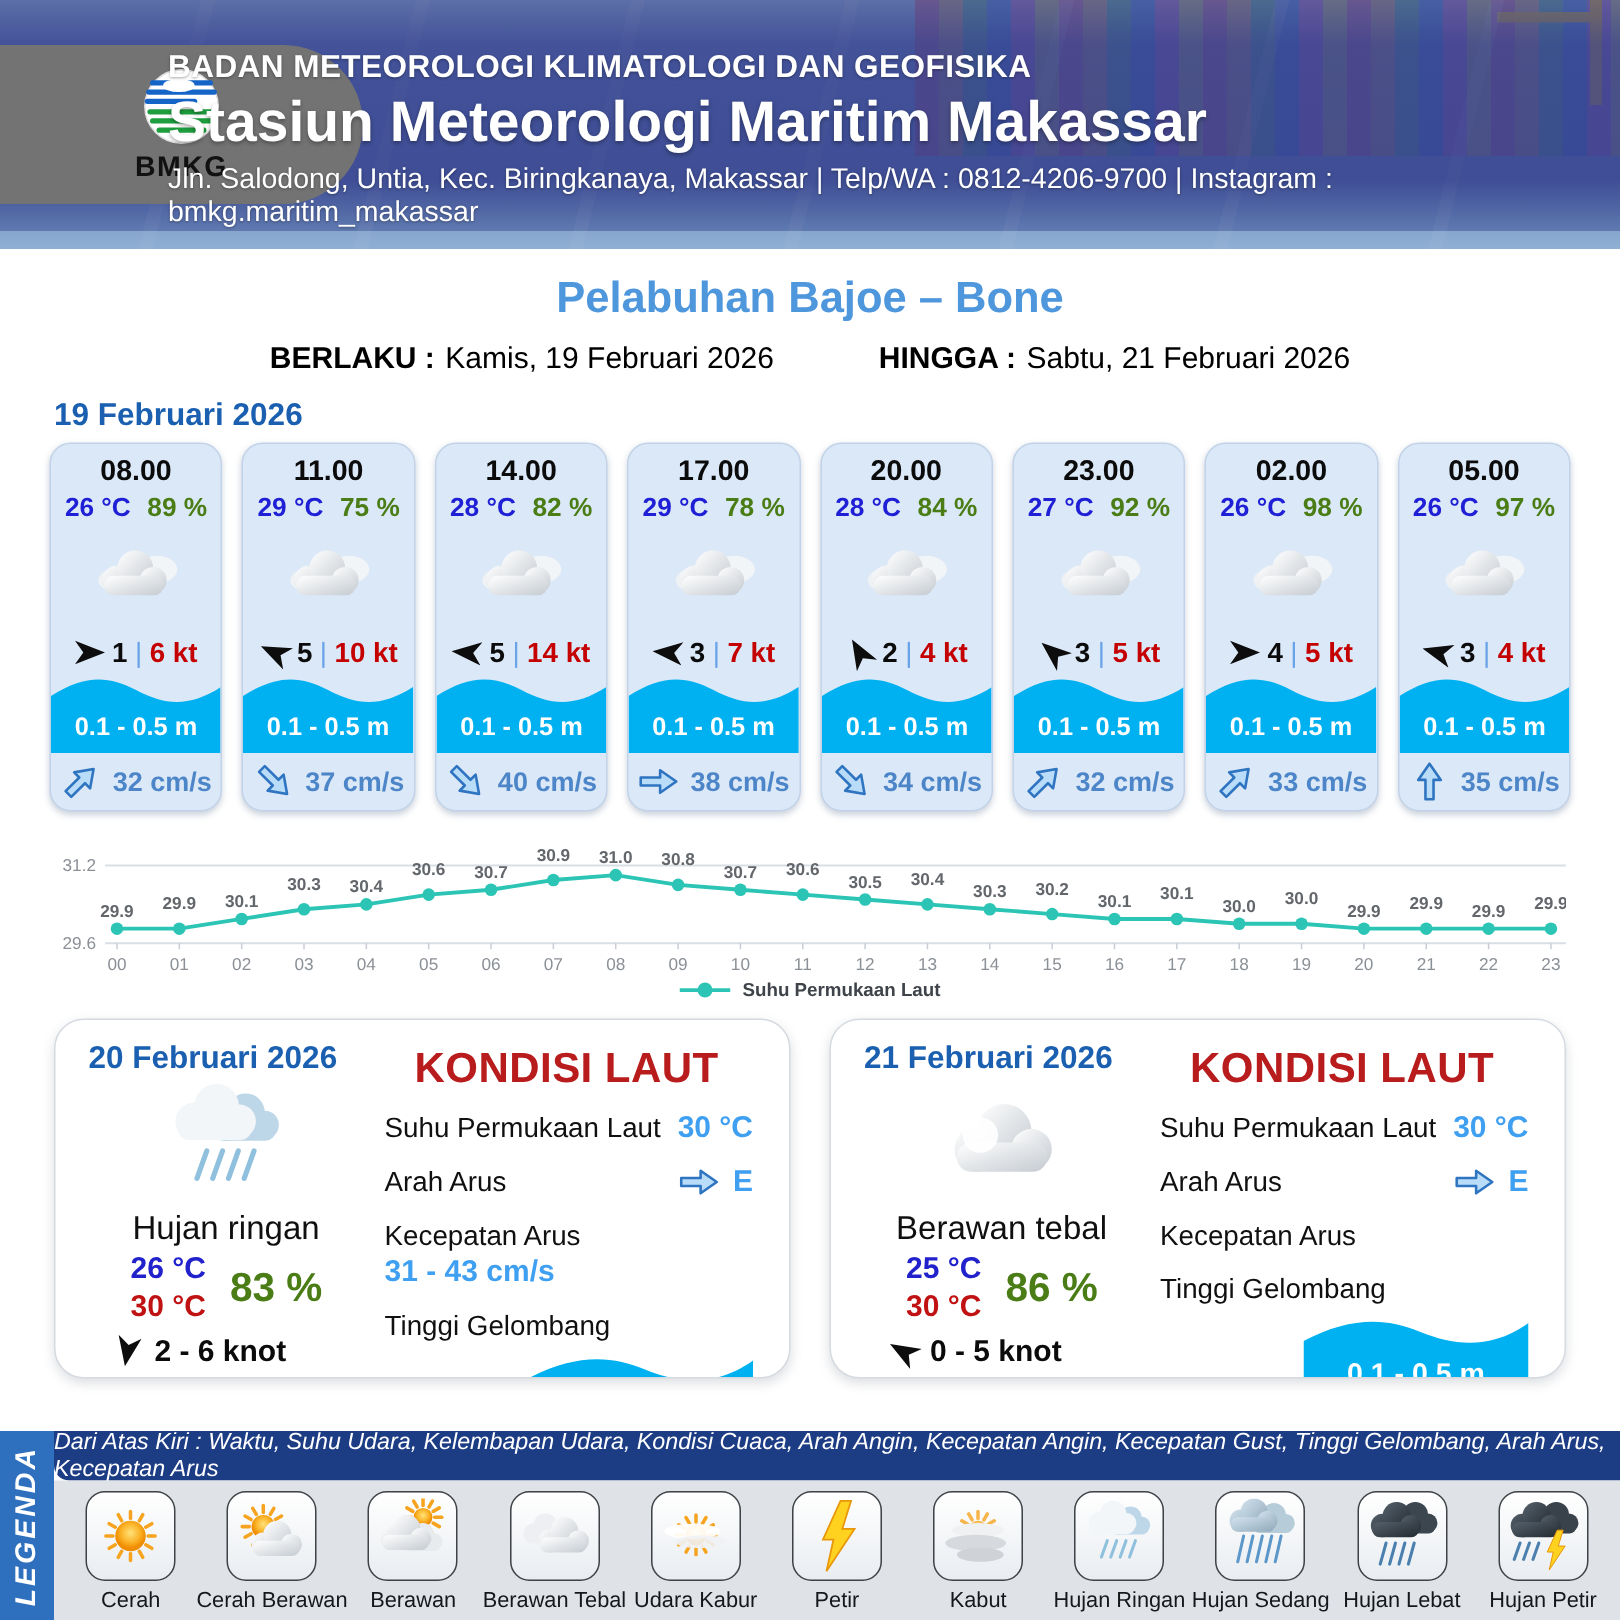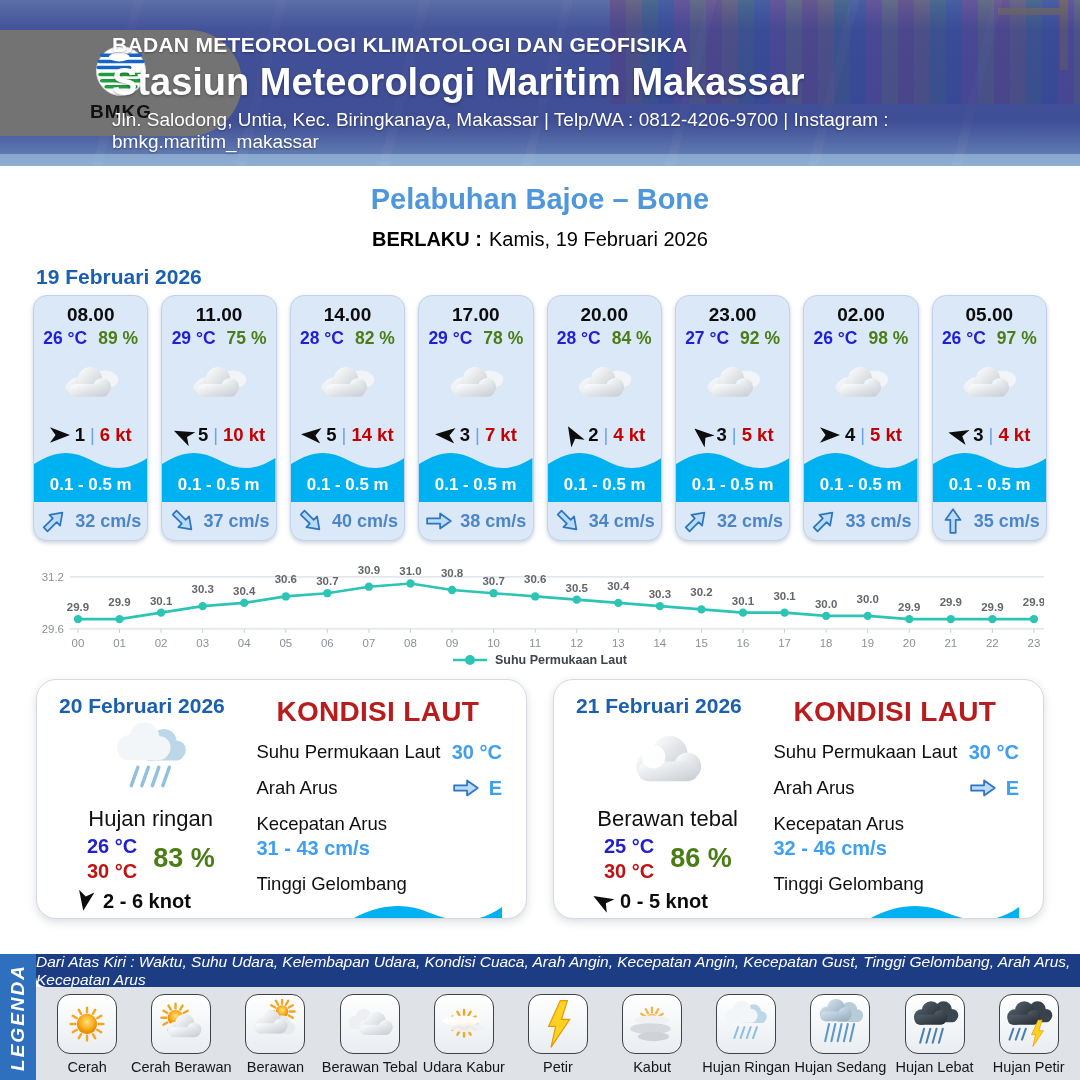--- a/index.html
+++ b/index.html
@@ -158,20 +158,21 @@
     <div class="hdr-org">BADAN METEOROLOGI KLIMATOLOGI DAN GEOFISIKA</div>
     <div class="hdr-station">Stasiun Meteorologi Maritim Makassar</div>
     <div class="hdr-addr">Jln. Salodong, Untia, Kec. Biringkanaya, Makassar | Telp/WA : 0812-4206-9700 | Instagram : bmkg.maritim_makassar</div>
   </div>
 </div>
 
 <div class="title-sec">
   <div class="sub-title">Pelabuhan Bajoe – Bone</div>
   <div class="validity">
     <span><b>BERLAKU :</b><span class="vv">Kamis, 19 Februari 2026</span></span>
+    <span><b>HINGGA :</b><span class="vv">Sabtu, 21 Februari 2026</span></span>
   </div>
 </div>
 
 <div class="date-label">19 Februari 2026</div>
 
 <div class="cards-row" id="hour-cards">
     <div class="hcard">
       <div class="hc-time">08.00</div>
     <div class="hc-temps">
         <span class="hc-temp">26 °C</span>
@@ -733,21 +734,20 @@
         <span class="dc-val dc-dirval">
           <span class="blockarrow" style="line-height: 0;"><svg viewBox="0 0 26 18" width="28" height="20">
                 <path d="M2 6.5 H14 V2 L24 9 L14 16 V11.5 H2 Z" fill="#b9ddf8" stroke="#2f74c0" stroke-width="1.6" stroke-linejoin="round"></path>
               </svg></span>
           <span>E</span>
         </span>
       </div>
       <div class="dc-row">
         <span class="dc-lbl">Kecepatan Arus</span>
       </div>
-      <div class="dc-speedval dc-val">32  - 46 cm/s</div>
       <div class="dc-row">
         <span class="dc-lbl">Tinggi Gelombang</span>
       </div>
       <div class="dc-wavebox">
           <svg width="150" height="62" viewBox="0 0 150 62" preserveAspectRatio="none">
             <path d="M0 20 C 30 4,55 4,78 14 C 100 23,125 26,150 8 L150 62 L0 62 Z" fill="#00b1f1"></path>
             <text x="75" y="48" text-anchor="middle" font-size="19" font-weight="bold" fill="#ffffff" font-family="Liberation Sans, sans-serif">0.1 - 0.5 m</text>
           </svg>
         </div>
     </div>

